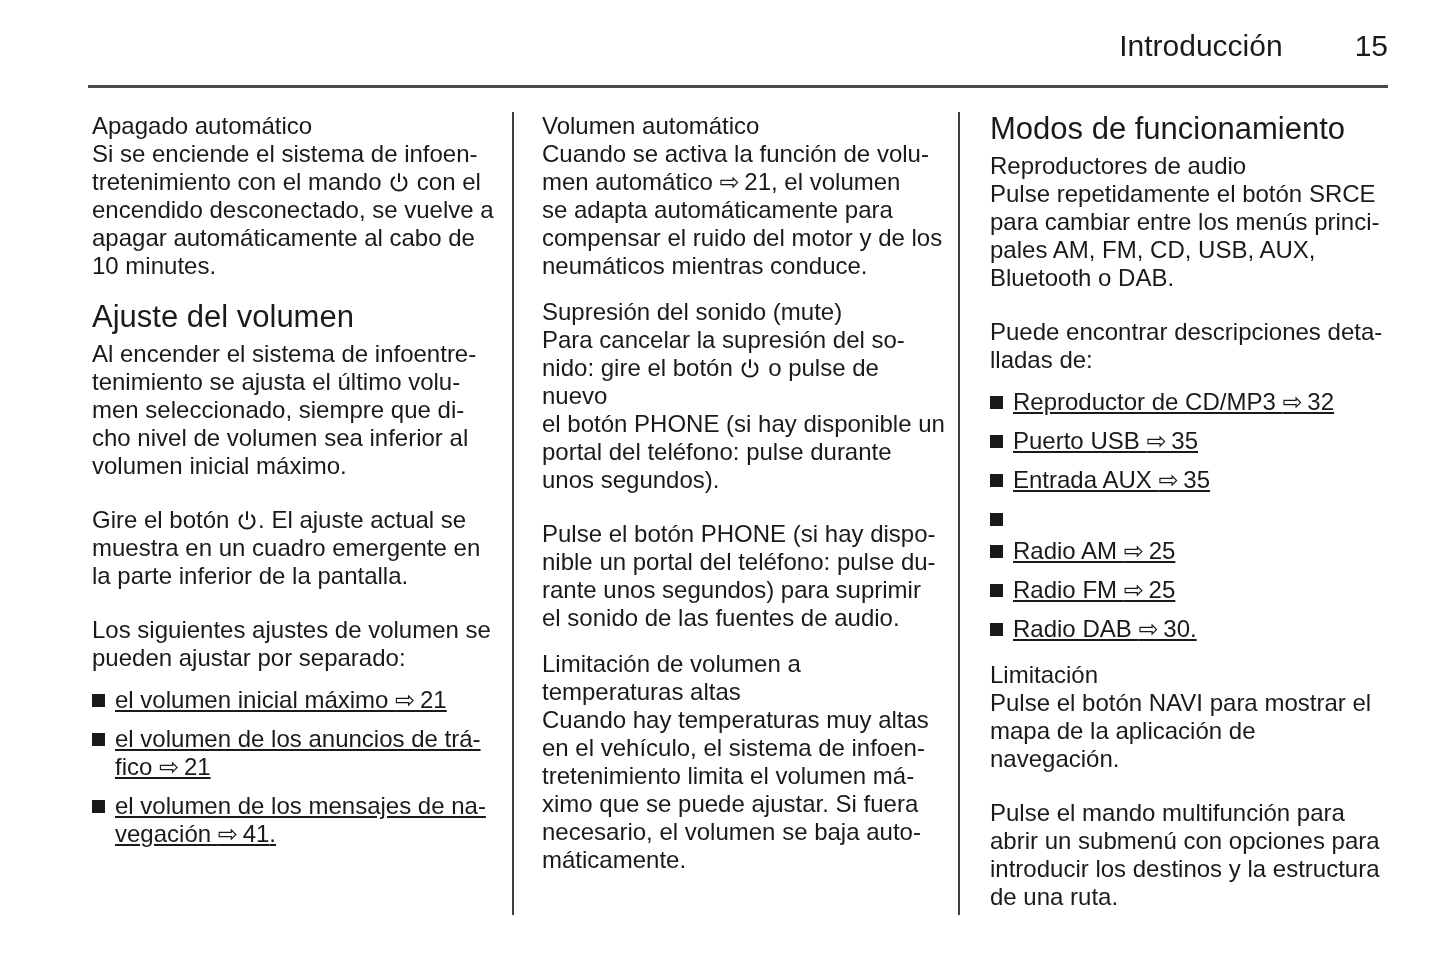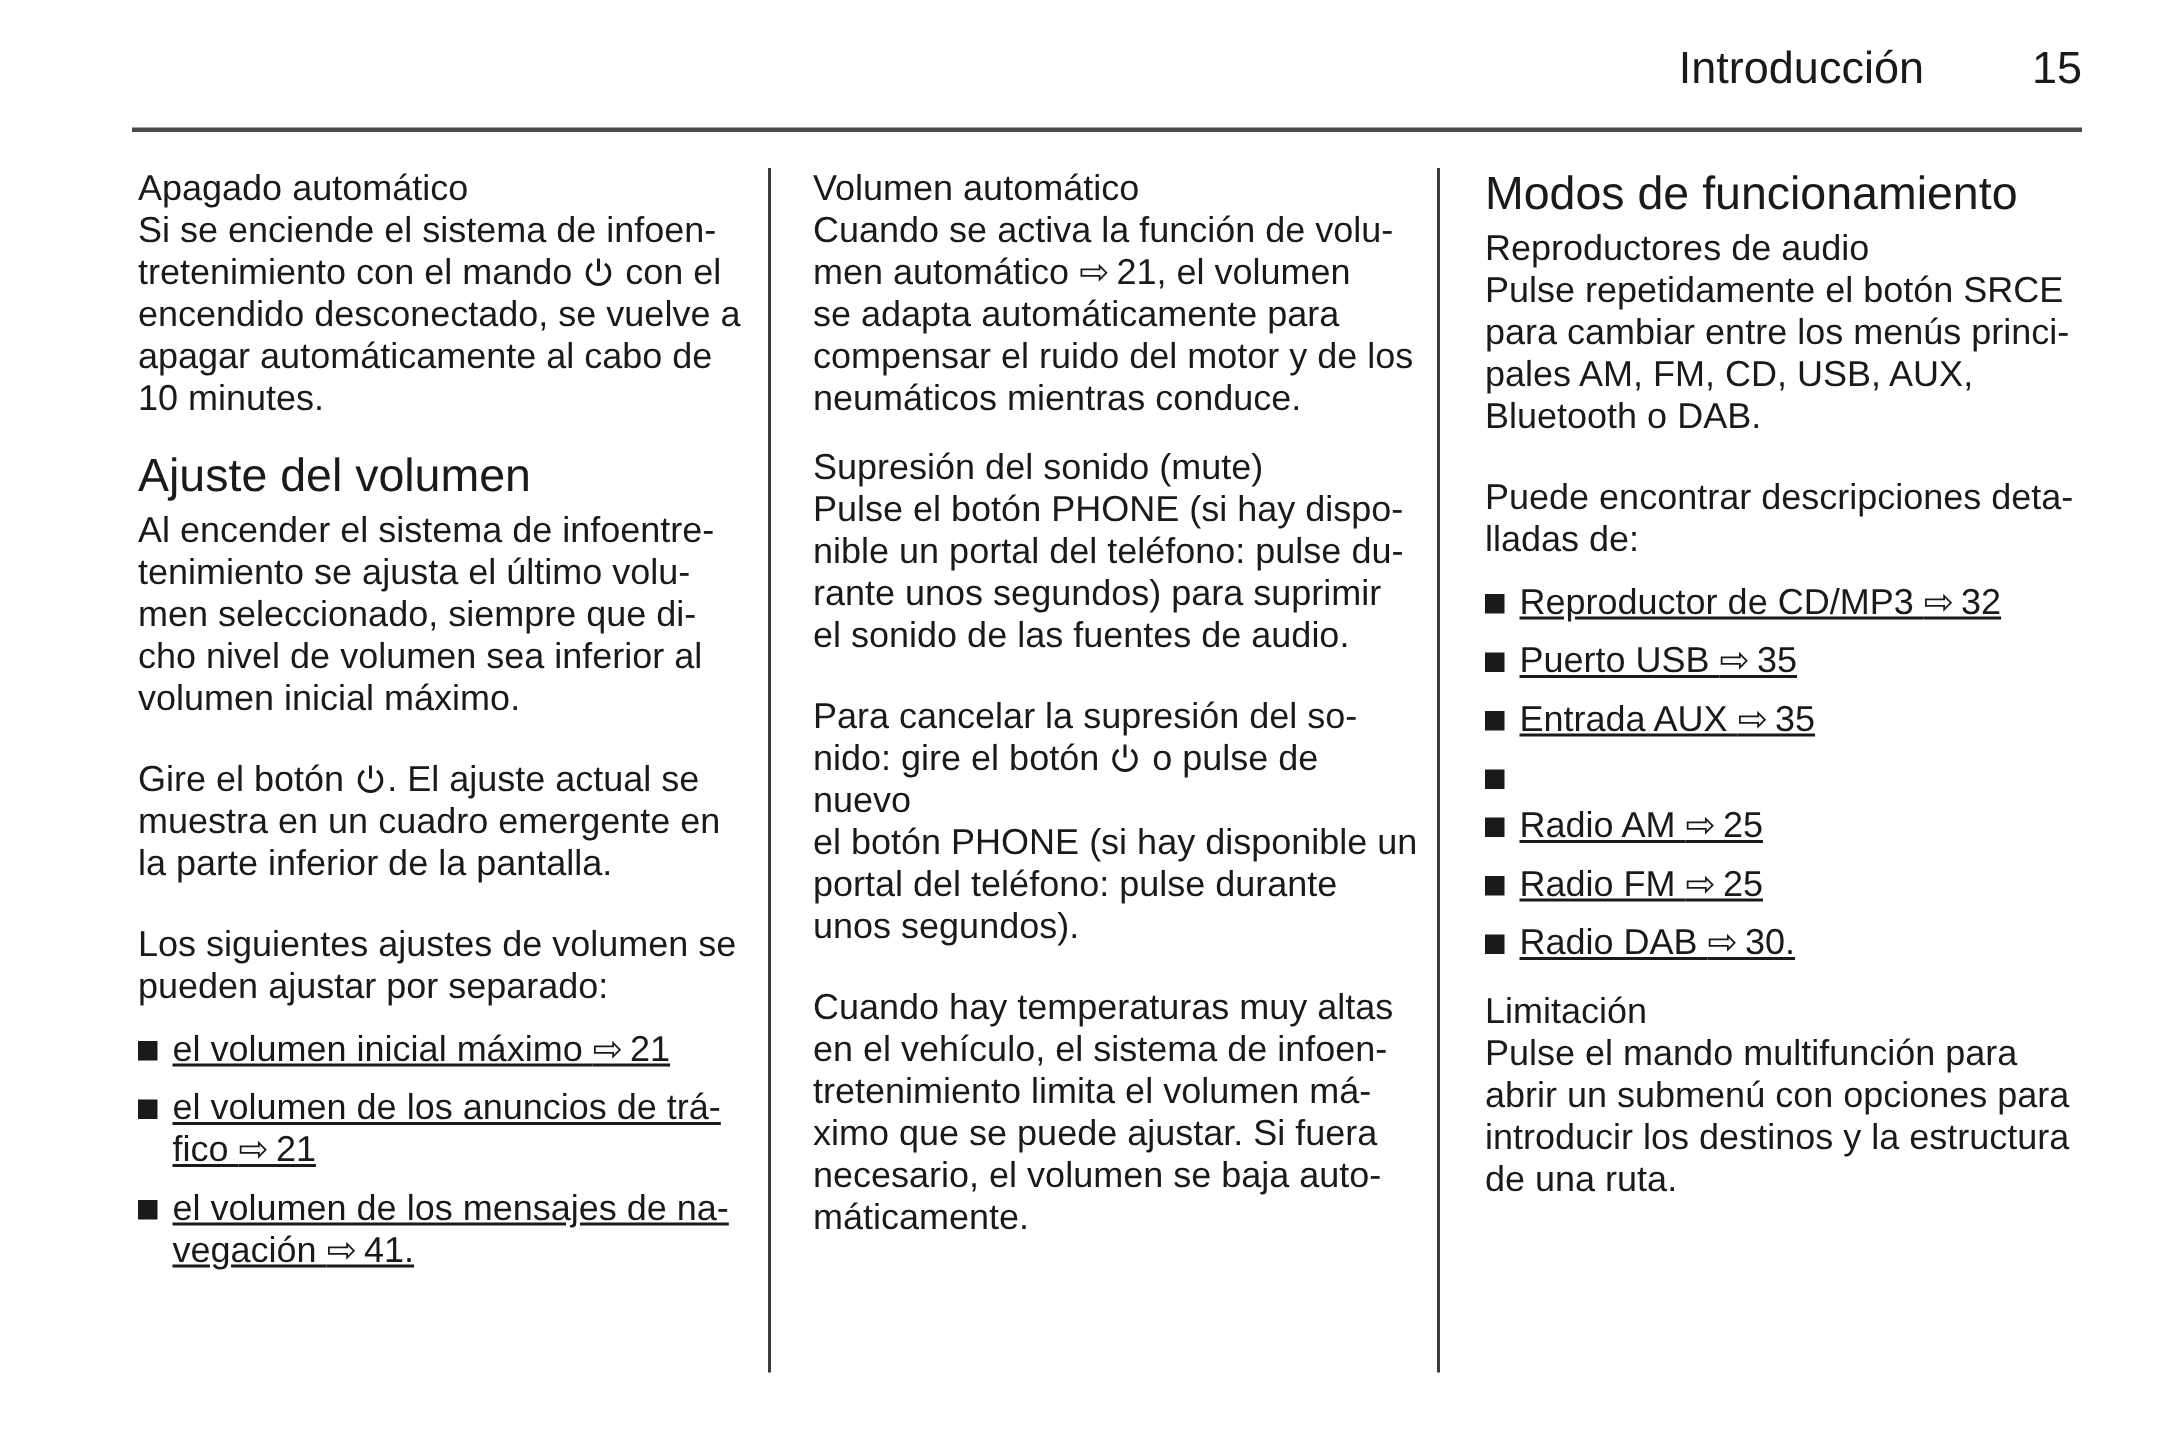--- a/index.html
+++ b/index.html
@@ -135,31 +135,33 @@
         </ul>
       </section>
     <section class="col col2">
         <h3>Volumen automático</h3>
         <p>Cuando se activa la función de volu-
 men automático <span class="ref">⇨ 21</span>, el volumen
 se adapta automáticamente para
 compensar el ruido del motor y de los
 neumáticos mientras conduce.</p>
         <h3>Supresión del sonido (mute)</h3>
-        <p>Pulse el botón PHONE (si hay dispo-
-nible un portal del teléfono: pulse du-
-rante unos segundos) para suprimir
-el sonido de las fuentes de audio.</p>
         <p>Para cancelar la supresión del so-
 nido: gire el botón <svg class="pwr" viewBox="0 0 24 24" aria-hidden="true">
     <path d="M12 2.5 L12 12 M7.29 6.48 A8.2 8.2 0 1 0 16.71 6.48" fill="none" stroke="currentColor" stroke-width="2.2"></path>
   </svg> o pulse de nuevo
 el botón PHONE (si hay disponible un
 portal del teléfono: pulse durante
 unos segundos).</p>
+        <p>Pulse el botón PHONE (si hay dispo-
+nible un portal del teléfono: pulse du-
+rante unos segundos) para suprimir
+el sonido de las fuentes de audio.</p>
+        <h3>Limitación de volumen a
+temperaturas altas</h3>
         <p>Cuando hay temperaturas muy altas
 en el vehículo, el sistema de infoen-
 tretenimiento limita el volumen má-
 ximo que se puede ajustar. Si fuera
 necesario, el volumen se baja auto-
 máticamente.</p>
       </section>
     <section class="col col3">
         <h2>Modos de funcionamiento</h2>
         <h3>Reproductores de audio</h3>
@@ -192,19 +194,21 @@
           <li>
             <span class="bullet"></span>
             <span class="li-text">Radio FM <span class="ref">⇨ 25</span></span>
           </li>
           <li>
             <span class="bullet"></span>
             <span class="li-text">Radio DAB <span class="ref">⇨ 30</span>.</span>
           </li>
         </ul>
         <h3>Limitación</h3>
+        <p>Pulse el botón NAVI para mostrar el
+mapa de la aplicación de navegación.</p>
         <p>Pulse el mando multifunción para
 abrir un submenú con opciones para
 introducir los destinos y la estructura
 de una ruta.</p>
       </section>
   </div>
 </div>
 
 </body></html>

